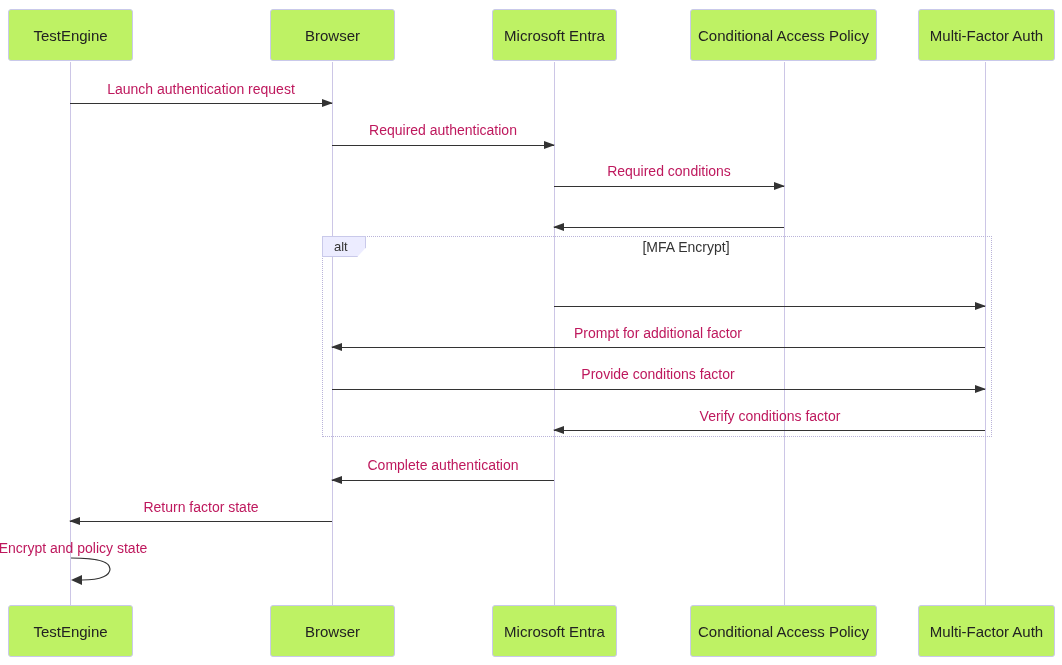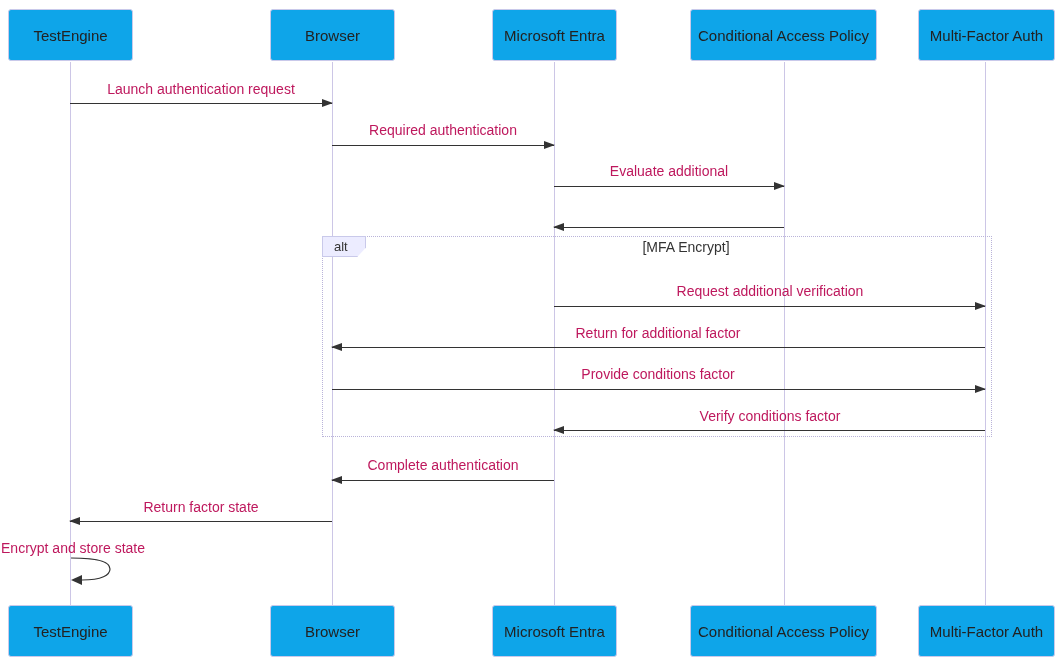--- a/index.html
+++ b/index.html
@@ -1,19 +1,19 @@
 <!DOCTYPE html>
 <html><head>
 <meta charset="utf-8">
 <style>
   html,body{margin:0;padding:0;background:#ffffff;}
   body{font-family:"Liberation Sans", sans-serif;color:#333333;}
   .diagram{position:relative;width:1062px;height:665px;background:#ffffff;overflow:hidden;}
   .lifeline{position:absolute;top:62px;height:543px;width:0;border-left:1.5px solid #ccc6e6;}
-  .actor{position:absolute;height:52px;background:#0ea5e9;border:1px solid #c9c9ea;border-radius:3px;
+  .actor{position:absolute;height:52px;background:#bef264;border:1px solid #c9c9ea;border-radius:3px;
          display:flex;align-items:center;justify-content:center;font-size:15px;color:#222;box-sizing:border-box;}
   .msg-label{position:absolute;transform:translateX(-50%);white-space:nowrap;font-size:14px;color:#be185d;line-height:18px;}
   .msg-line{position:absolute;height:1.2px;background:#333333;}
   .ah{position:absolute;width:0;height:0;border-top:4.5px solid transparent;border-bottom:4.5px solid transparent;top:-4px;}
   .ah-r{right:-1px;border-left:11px solid #333333;}
   .ah-l{left:-1px;border-right:11px solid #333333;}
   .alt-frame{position:absolute;left:322px;top:236px;width:670px;height:201px;border:1px dotted #b9b3d9;box-sizing:border-box;}
   .alt-op{position:absolute;left:322px;top:236px;width:44px;height:21px;background:#ECECFF;border:1px solid #c9c9ea;
           box-sizing:border-box;font-size:13px;color:#333;display:flex;align-items:center;padding-left:11px;
           clip-path:polygon(0 0,100% 0,100% 55%,80% 100%,0 100%);}
@@ -54,35 +54,34 @@
   <div class="msg-label" style="left:201px;top:80px">Launch authentication request</div>
   <div class="msg-line" style="left:70px;top:103px;width:262px">
       <i class="ah ah-r"></i>
     </div>
 
   <div class="msg-label" style="left:443px;top:121px">Required authentication</div>
   <div class="msg-line" style="left:332px;top:145px;width:222px">
       <i class="ah ah-r"></i>
     </div>
 
-  <div class="msg-label" style="left:669px;top:162px">Evaluate additional</div>
+  <div class="msg-label" style="left:669px;top:162px">Required conditions</div>
   <div class="msg-line" style="left:554px;top:186px;width:230px">
       <i class="ah ah-r"></i>
     </div>
 
   <div class="msg-line" style="left:554px;top:227px;width:230px">
       <i class="ah ah-l"></i>
     </div>
 
-  <div class="msg-label" style="left:770px;top:282px">Request additional verification</div>
   <div class="msg-line" style="left:554px;top:306px;width:431px">
       <i class="ah ah-r"></i>
     </div>
 
-  <div class="msg-label" style="left:658px;top:324px">Return for additional factor</div>
+  <div class="msg-label" style="left:658px;top:324px">Prompt for additional factor</div>
   <div class="msg-line" style="left:332px;top:347px;width:653px">
       <i class="ah ah-l"></i>
     </div>
 
   <div class="msg-label" style="left:658px;top:365px">Provide conditions factor</div>
   <div class="msg-line" style="left:332px;top:389px;width:653px">
       <i class="ah ah-r"></i>
     </div>
 
   <div class="msg-label" style="left:770px;top:407px">Verify conditions factor</div>
@@ -93,21 +92,21 @@
   <div class="msg-label" style="left:443px;top:456px">Complete authentication</div>
   <div class="msg-line" style="left:332px;top:480px;width:222px">
       <i class="ah ah-l"></i>
     </div>
 
   <div class="msg-label" style="left:201px;top:498px">Return factor state</div>
   <div class="msg-line" style="left:70px;top:521px;width:262px">
       <i class="ah ah-l"></i>
     </div>
 
-  <div class="msg-label" style="left:73px;top:539px">Encrypt and store state</div>
+  <div class="msg-label" style="left:73px;top:539px">Encrypt and policy state</div>
   <svg class="self-loop" style="left:70px;top:555px" width="50" height="32">
     <path d="M1,3 C32,3 40,8 40,14 C40,20 32,25 12,25" fill="none" stroke="#333333" stroke-width="1.2"></path>
     <polygon points="1,25 12,20 12,30" fill="#333333"></polygon>
   </svg>
 
   <div class="actor" style="left:8px;top:605px;width:125px">
       <span>TestEngine</span>
     </div>
   <div class="actor" style="left:270px;top:605px;width:125px">
       <span>Browser</span>

